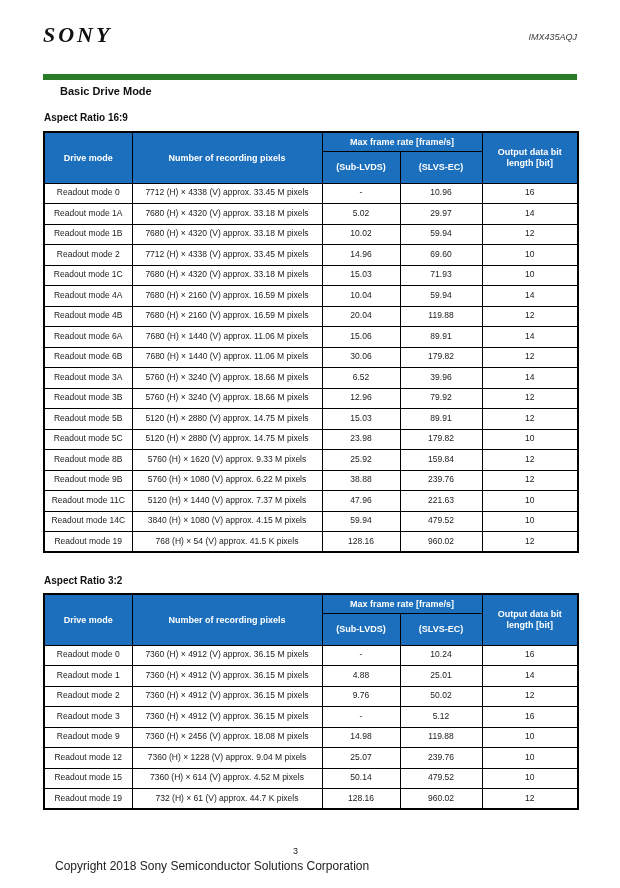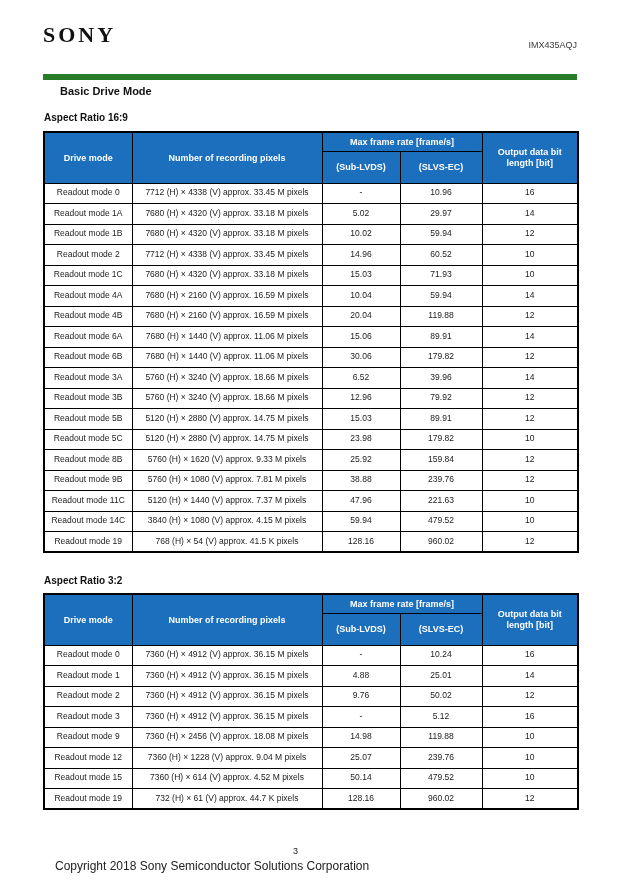--- a/index.html
+++ b/index.html
@@ -12,21 +12,21 @@
   body{
     position:relative;
     width:620px;height:888px;
     background:#ffffff;
     font-family:"Liberation Sans", sans-serif;
     color:var(--ink);
     overflow:hidden;
   }
   .brand-row{
     position:absolute;top:24px;left:43px;width:534px;
-    display:flex;justify-content:space-between;align-items:flex-end;
+    display:flex;justify-content:space-between;align-items:center;font-style:italic;
   }
   .sony-logo{
     font-family:"Liberation Serif", serif;
     font-weight:bold;font-size:22px;letter-spacing:3px;
     transform:scaleY(0.92);transform-origin:left top;
     color:#111;
   }
   .part-number{
     font-size:9px;color:#3a3a3a;margin-top:0;
   }
@@ -136,21 +136,21 @@
           <td>Readout mode 1B</td>
           <td>7680 (H) × 4320 (V) approx. 33.18 M pixels</td>
           <td>10.02</td>
           <td>59.94</td>
           <td>12</td>
         </tr>
         <tr>
           <td>Readout mode 2</td>
           <td>7712 (H) × 4338 (V) approx. 33.45 M pixels</td>
           <td>14.96</td>
-          <td>60.52</td>
+          <td>69.60</td>
           <td>10</td>
         </tr>
         <tr>
           <td>Readout mode 1C</td>
           <td>7680 (H) × 4320 (V) approx. 33.18 M pixels</td>
           <td>15.03</td>
           <td>71.93</td>
           <td>10</td>
         </tr>
         <tr>
@@ -211,21 +211,21 @@
         </tr>
         <tr>
           <td>Readout mode 8B</td>
           <td>5760 (H) × 1620 (V) approx. 9.33 M pixels</td>
           <td>25.92</td>
           <td>159.84</td>
           <td>12</td>
         </tr>
         <tr>
           <td>Readout mode 9B</td>
-          <td>5760 (H) × 1080 (V) approx. 7.81 M pixels</td>
+          <td>5760 (H) × 1080 (V) approx. 6.22 M pixels</td>
           <td>38.88</td>
           <td>239.76</td>
           <td>12</td>
         </tr>
         <tr>
           <td>Readout mode 11C</td>
           <td>5120 (H) × 1440 (V) approx. 7.37 M pixels</td>
           <td>47.96</td>
           <td>221.63</td>
           <td>10</td>

